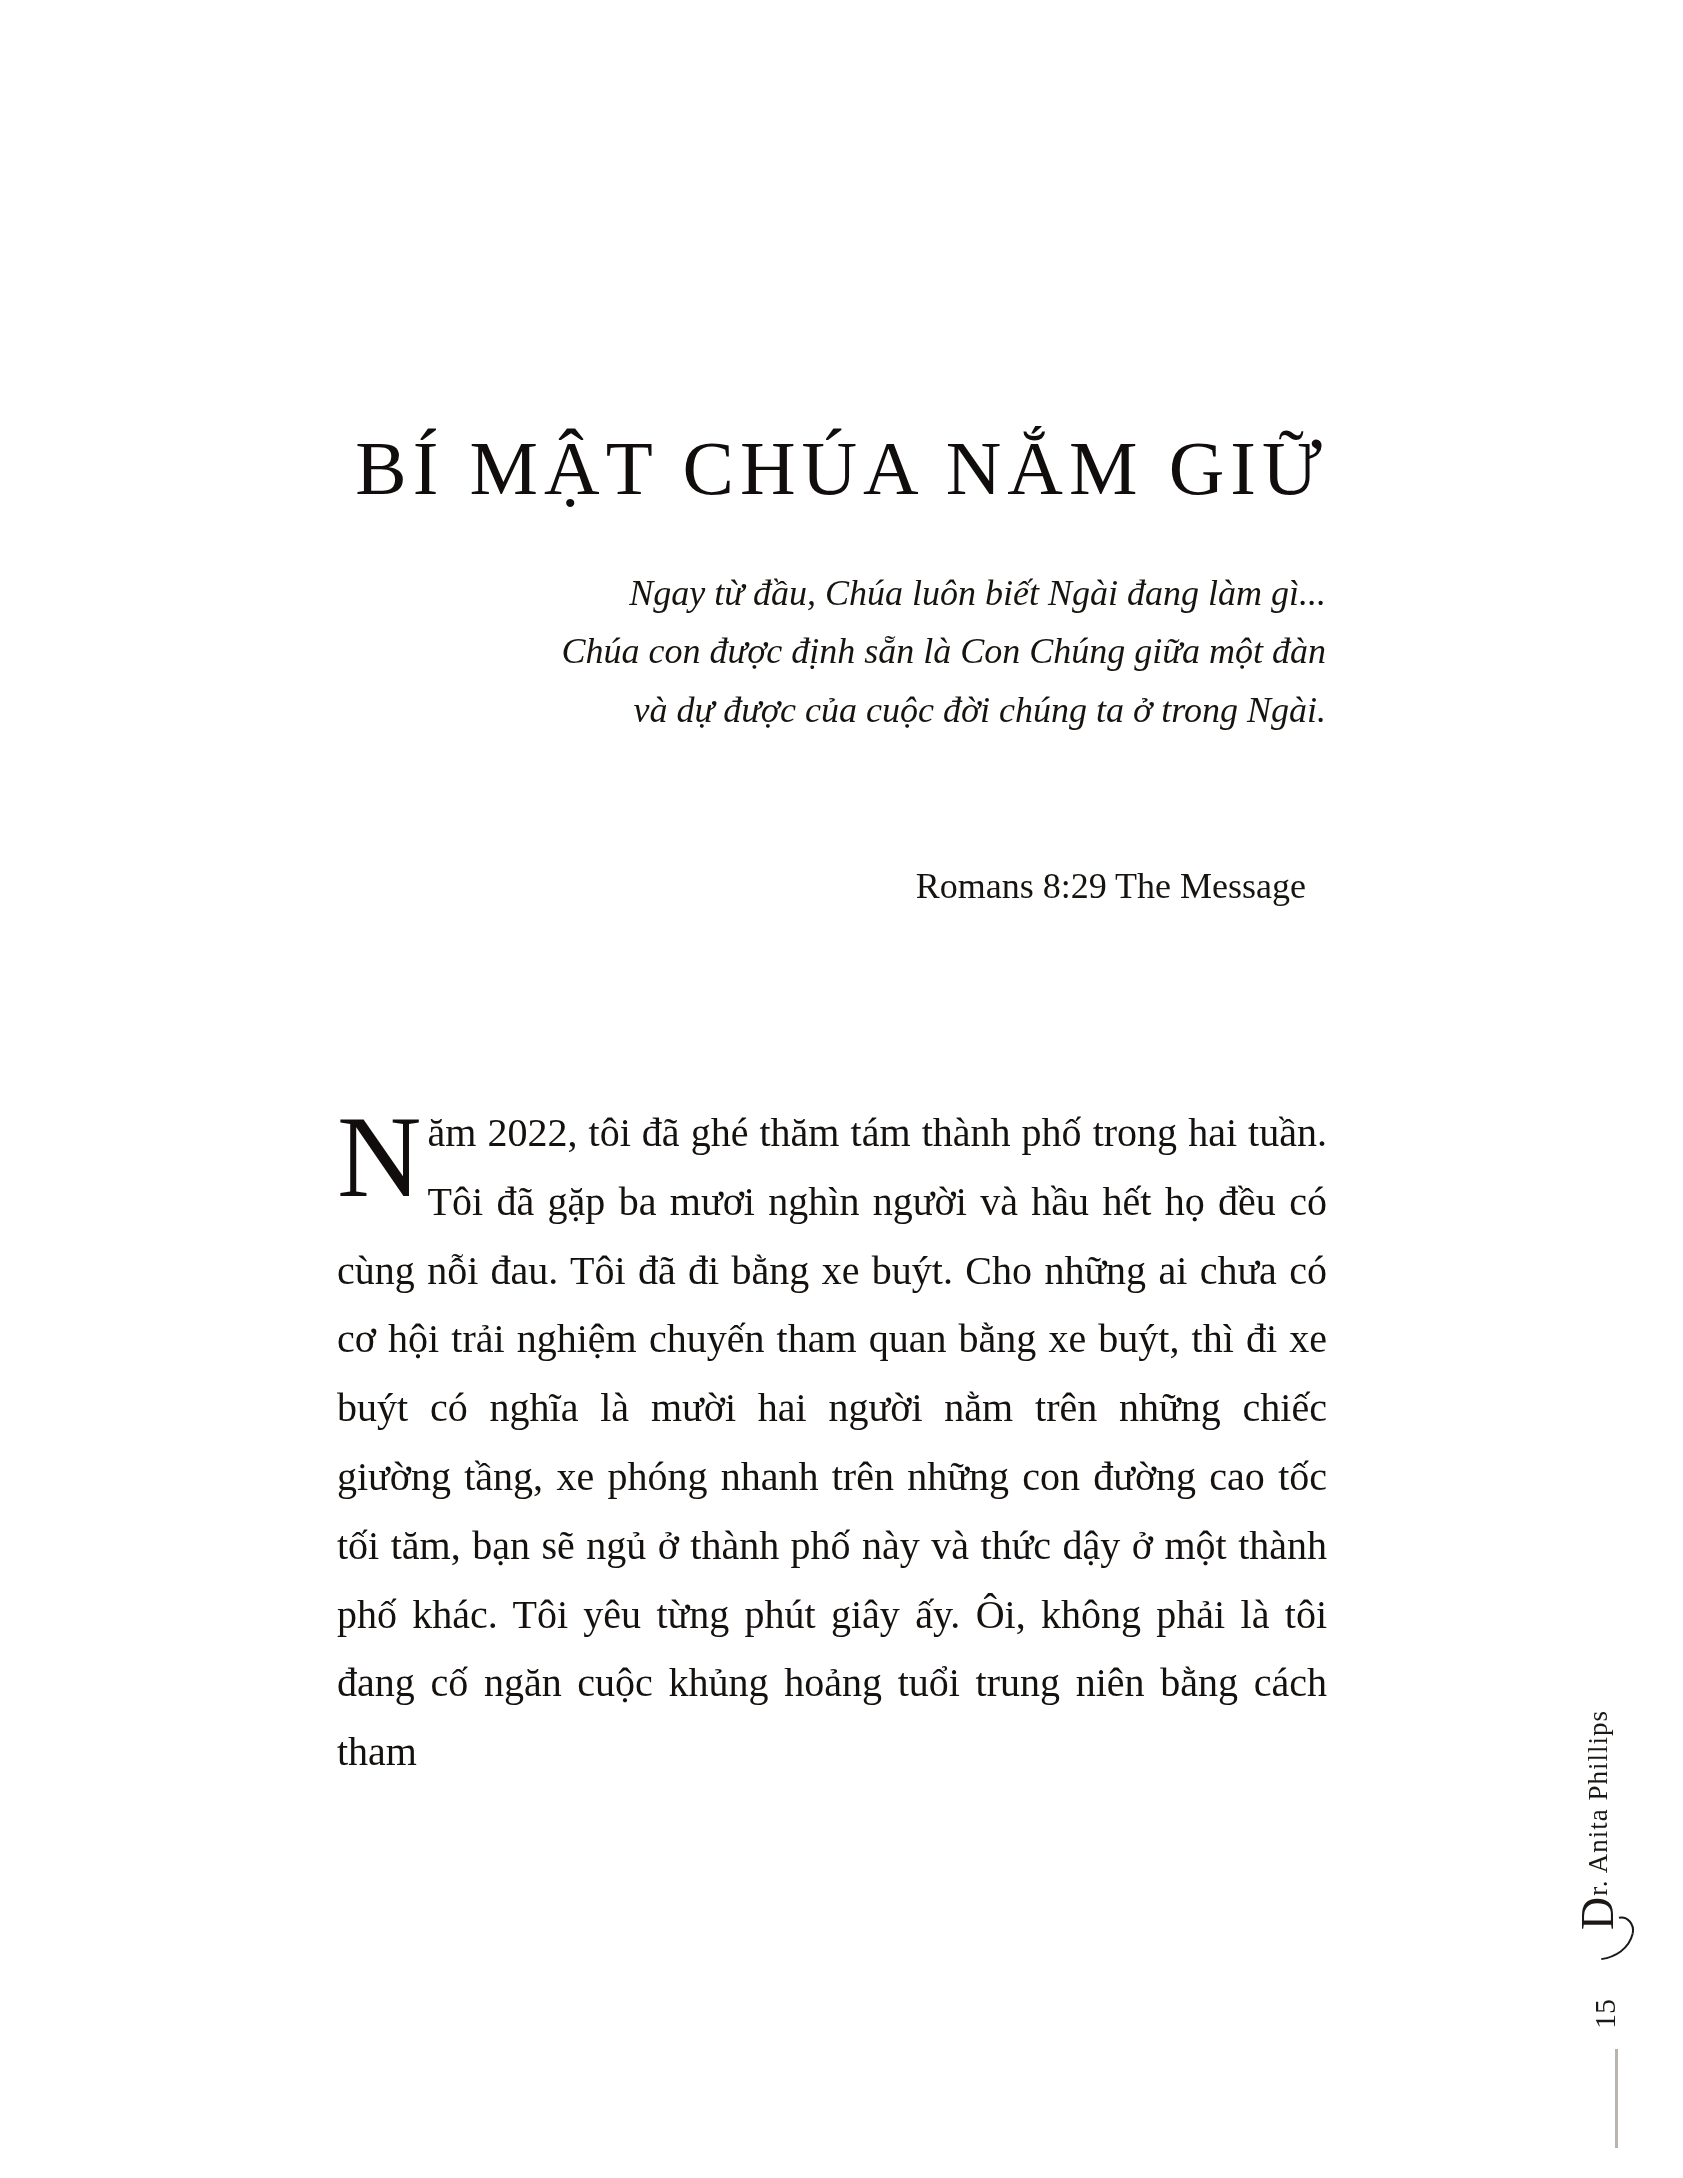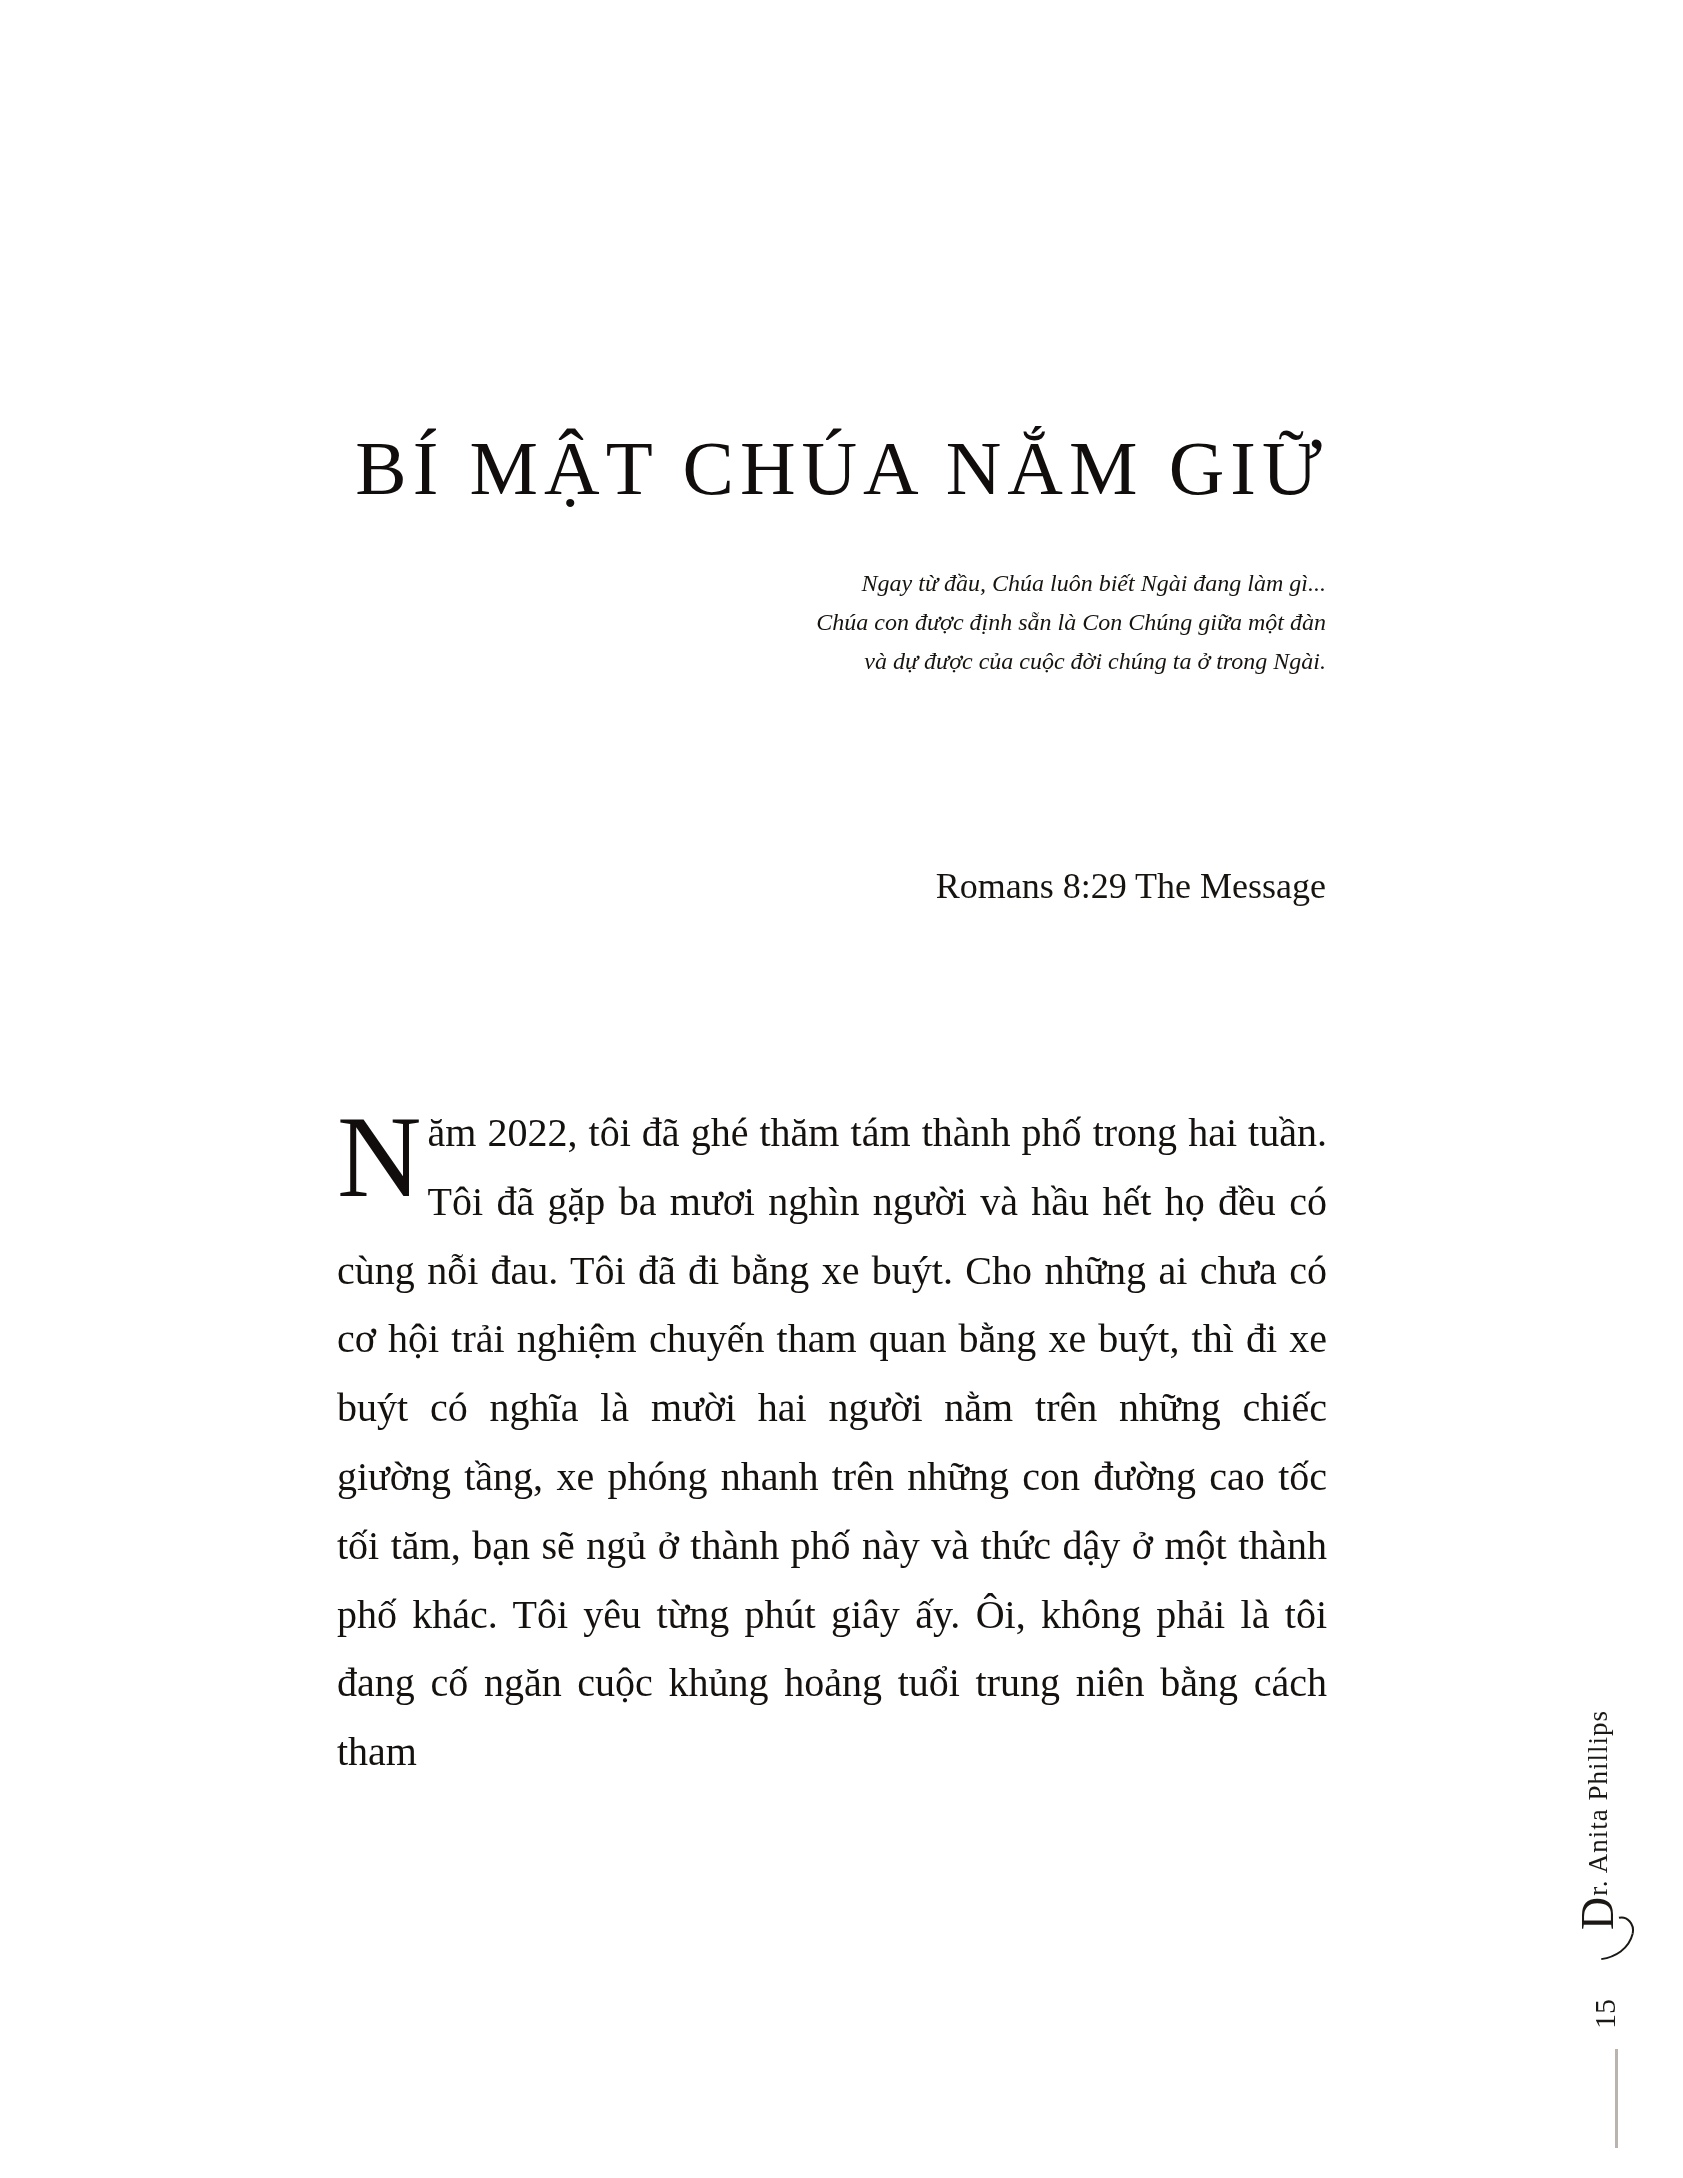--- a/index.html
+++ b/index.html
@@ -39,30 +39,30 @@
   }
 
   
   .epigraph {
     position: absolute;
     left: 376px;
     width: 950px;
     top: 564px;
     text-align: right;
     font-style: italic;
-    font-size: 24px;
+    font-size: 36px;
     line-height: 1.62;
     color: #17130f;
   }
   .epigraph .line {
     display: block;
   }
   .epigraph-source {
     position: absolute;
-    left: 376px;
+    left: 356px;
     width: 950px;
     top: 861px;
     text-align: right;
     font-size: 36px;
     line-height: 1.4;
     color: #17130f;
     font-style: normal;
   }
 
   

